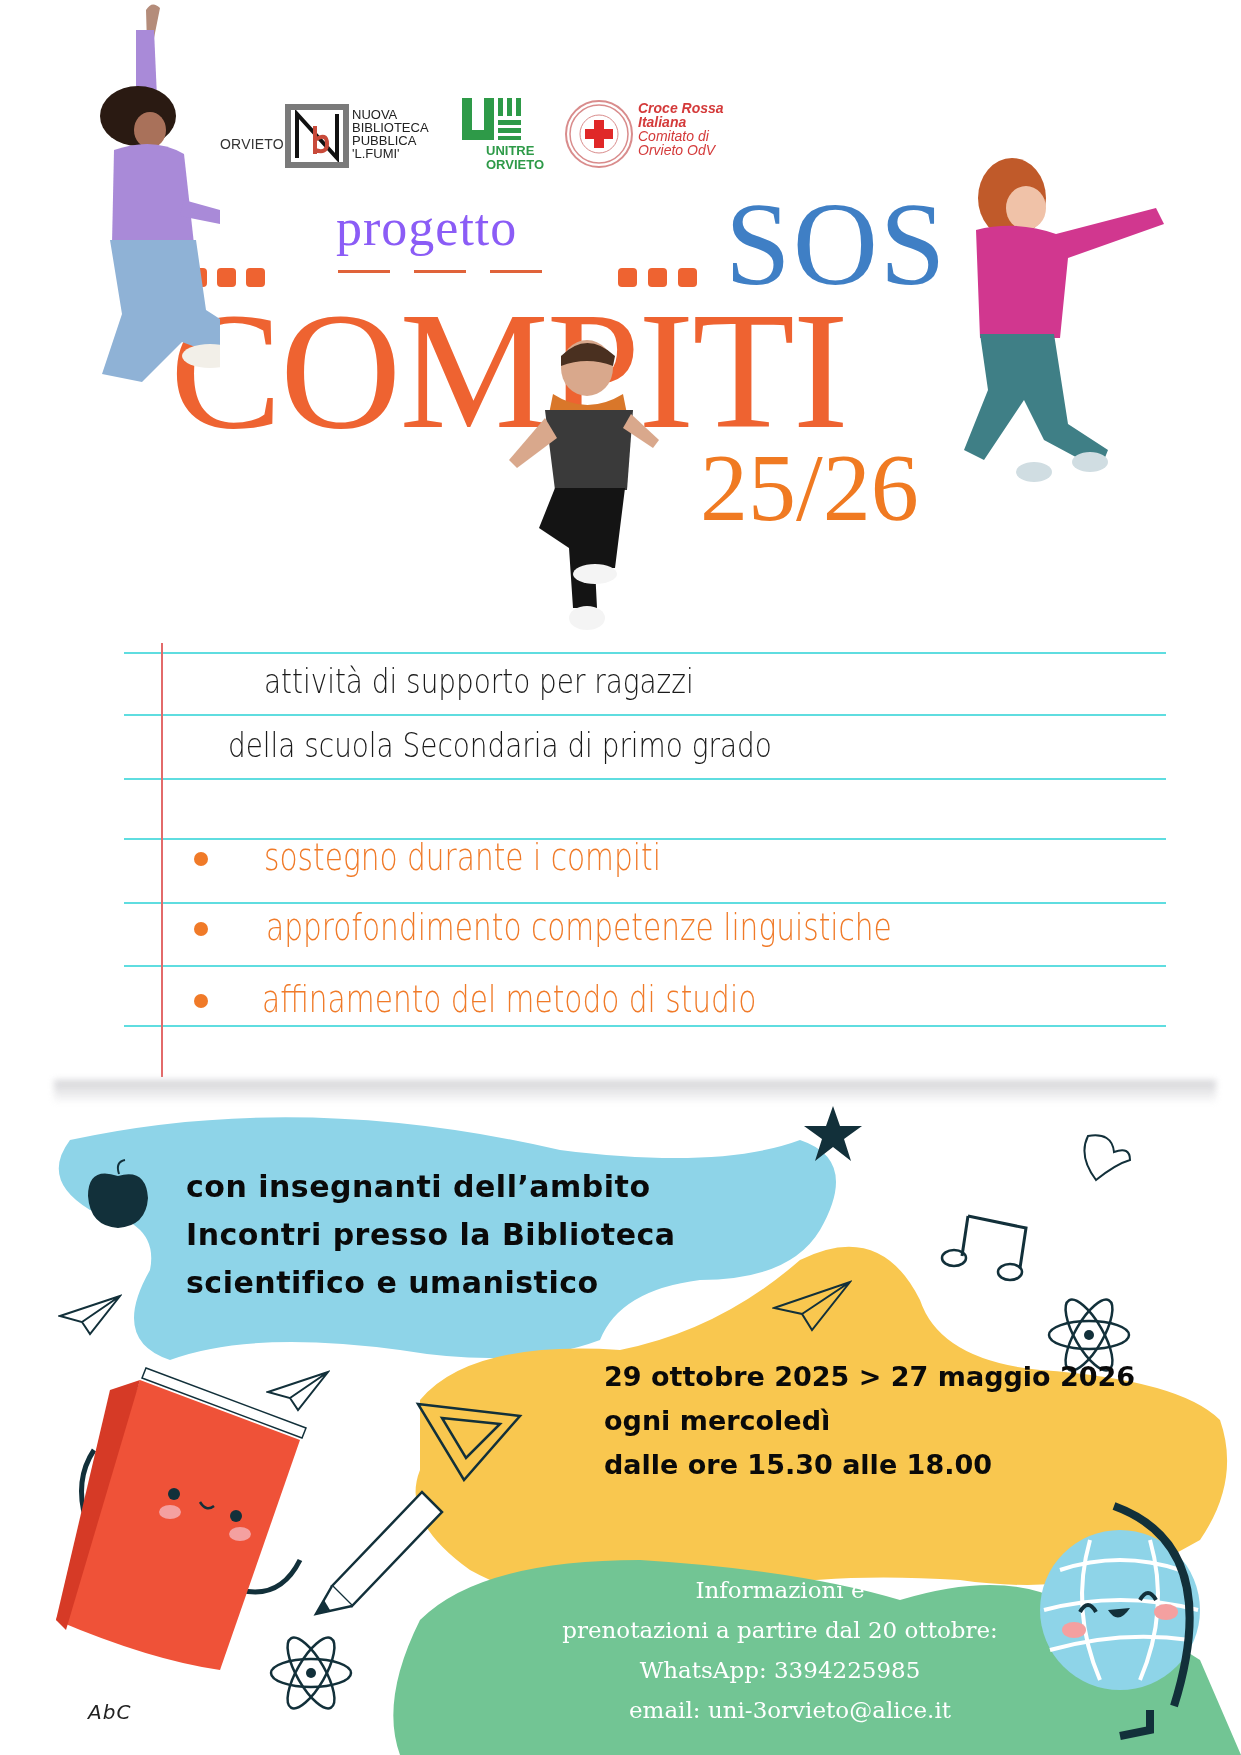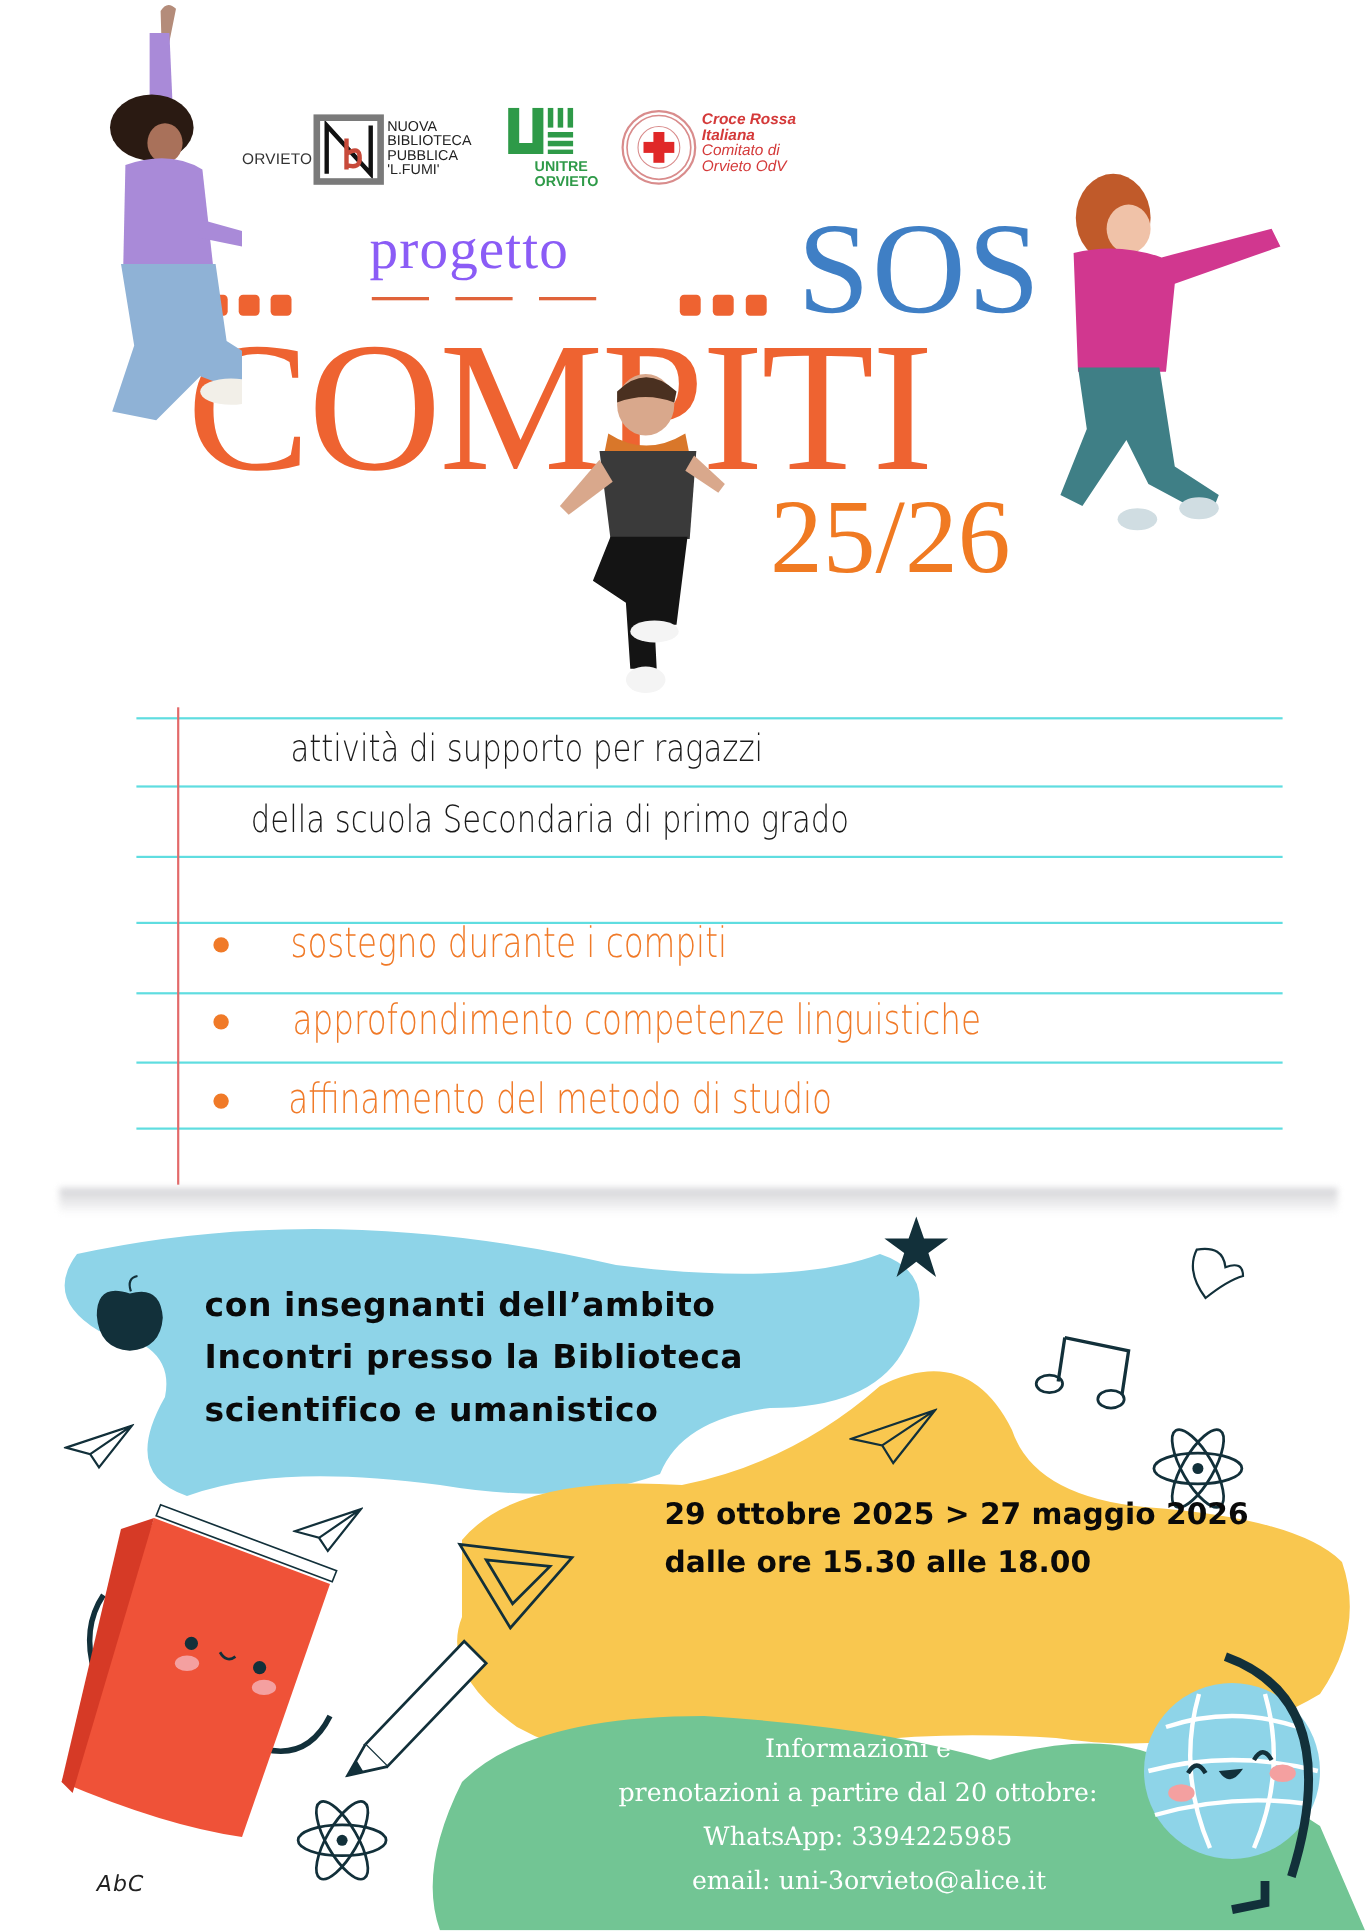--- a/index.html
+++ b/index.html
@@ -287,20 +287,21 @@
 </div>
 
 <div class="abs meet-title">
   <div>con insegnanti dell’ambito</div>
   <div>Incontri presso la Biblioteca</div>
   <div>scientifico e umanistico</div>
 </div>
 
 <div class="abs period">
   <div>29 ottobre 2025 &gt; 27 maggio 2026</div>
+  <div>ogni mercoledì</div>
   <div>dalle ore 15.30 alle 18.00</div>
 </div>
 
 <div class="abs contact">
   <div>Informazioni e</div>
   <div>prenotazioni a partire dal 20 ottobre:</div>
   <div>WhatsApp: 3394225985</div>
   <div class="email">email: uni-3orvieto@alice.it</div>
 </div>
 

